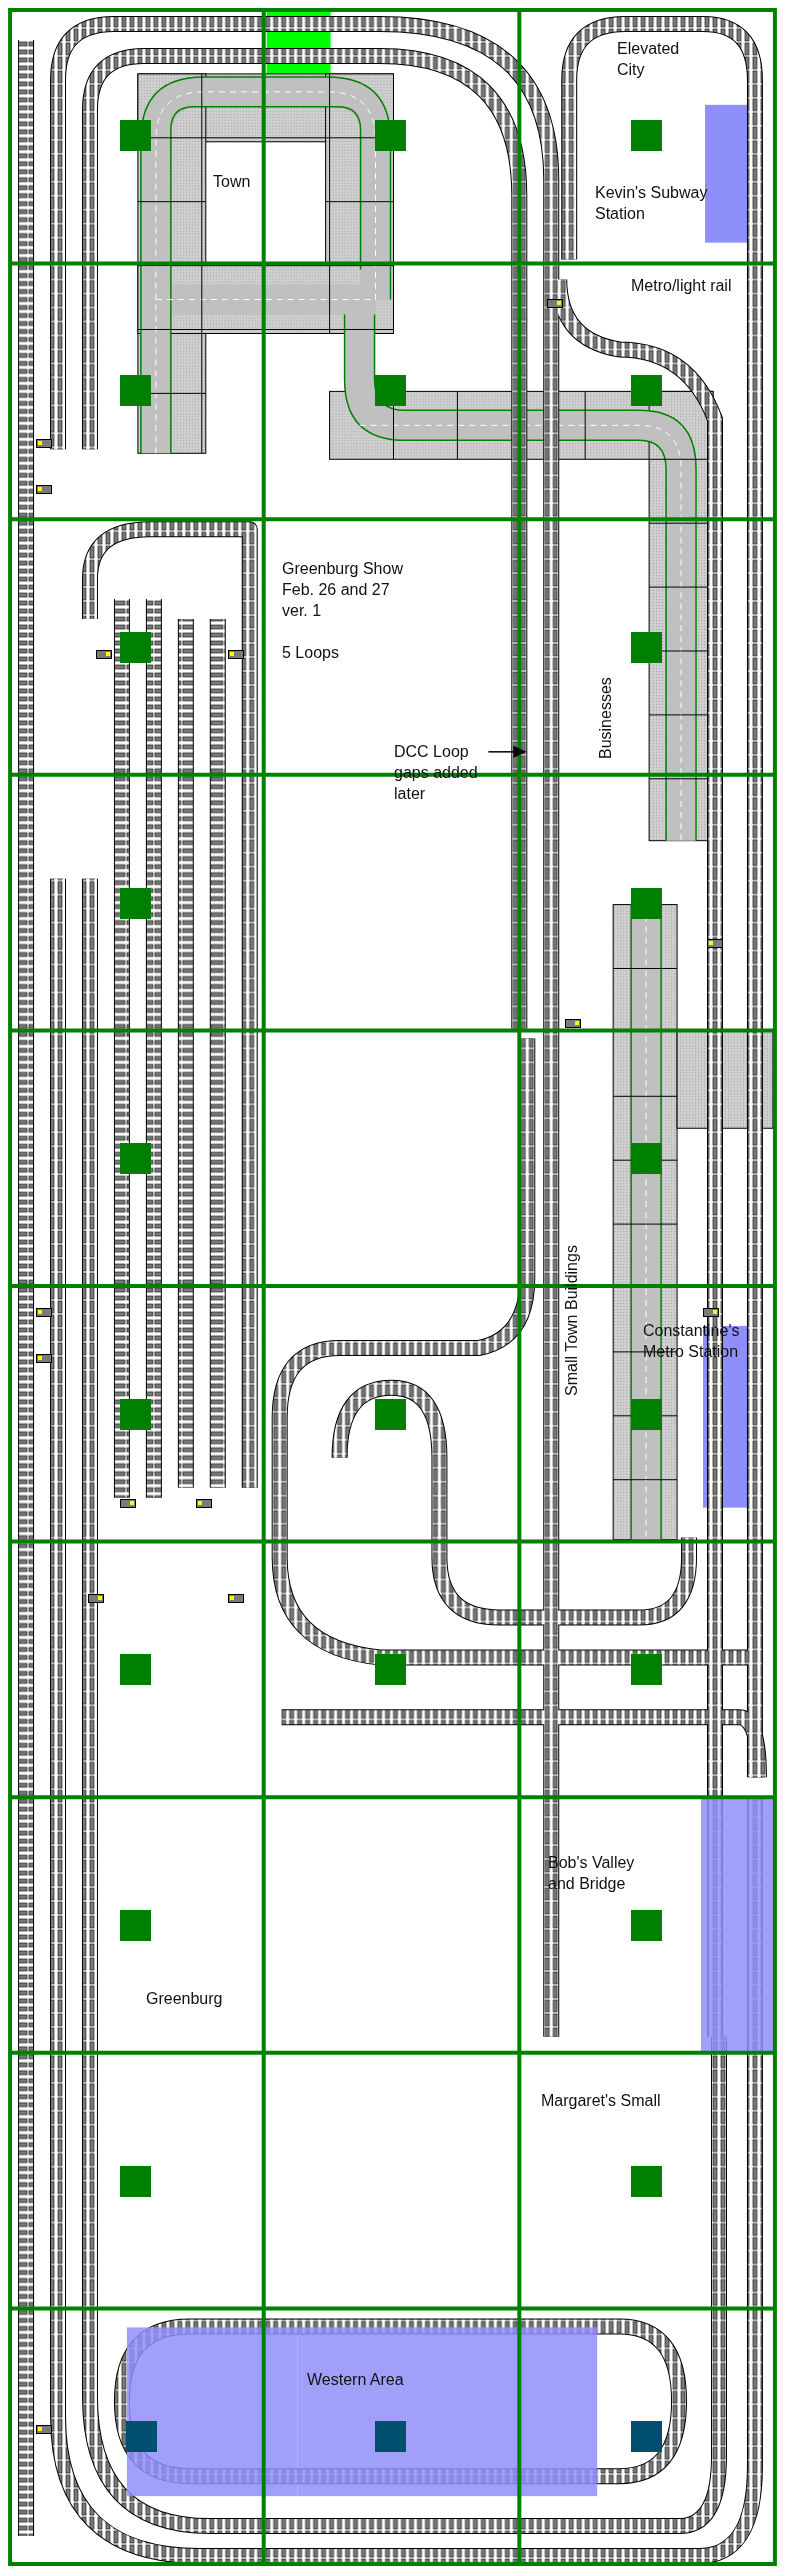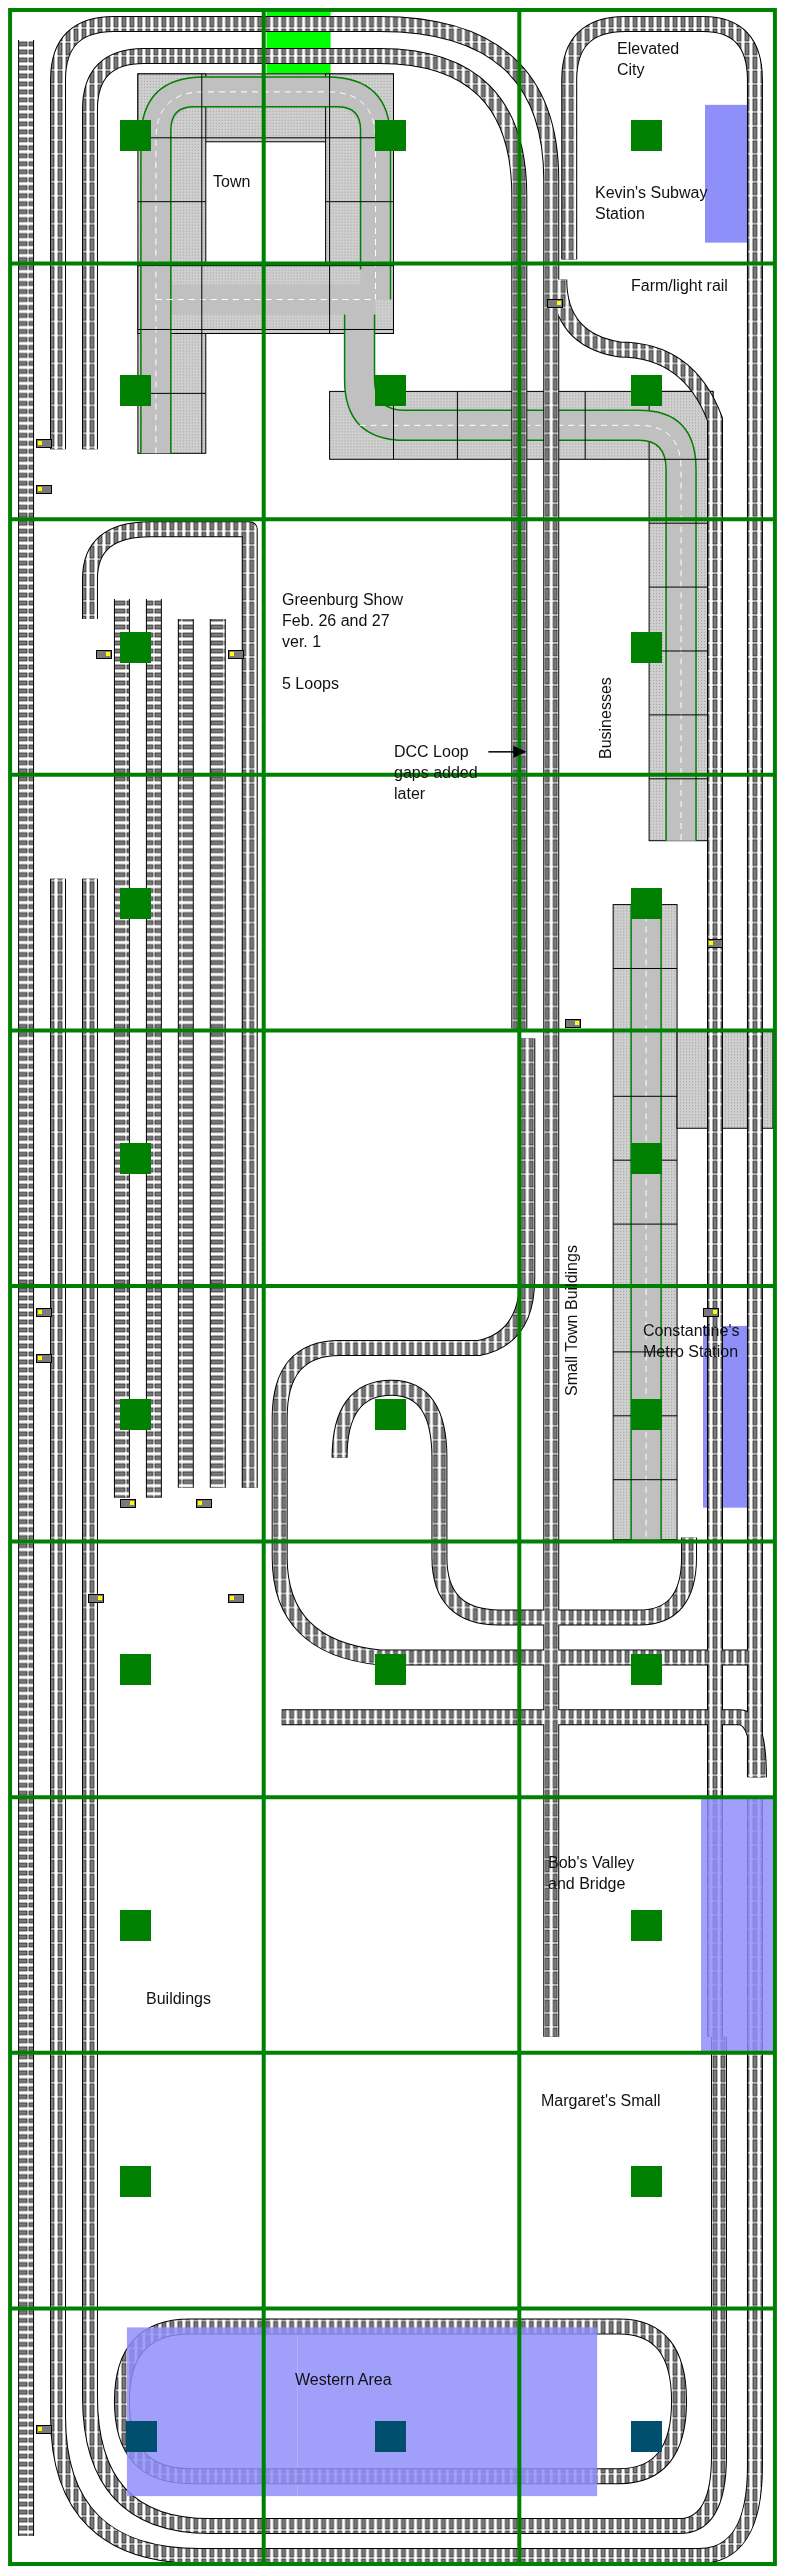--- a/index.html
+++ b/index.html
@@ -190,38 +190,38 @@
 <div class="signal l" style="left:196px;top:1499px"></div>
 <div class="signal r" style="left:88px;top:1594px"></div>
 <div class="signal l" style="left:228px;top:1594px"></div>
 <div class="signal l" style="left:36px;top:2425px"></div>
 
 <div class="label" style="left:213px;top:171px">Town</div>
 <div class="label" style="left:617px;top:38px">Elevated
 City</div>
 <div class="label" style="left:595px;top:182px">Kevin's Subway
 Station</div>
-<div class="label" style="left:631px;top:275px">Farm/light rail</div>
-
-<div style="position:absolute;left:282px;top:589px">
+<div class="label" style="left:631px;top:275px">Metro/light rail</div>
+
+<div style="position:absolute;left:282px;top:558px">
   <div class="label" style="position:static">Greenburg Show</div>
   <div class="label" style="position:static">Feb. 26 and 27</div>
   <div class="label" style="position:static">ver. 1</div>
   <div class="label" style="position:static;margin-top:21px">5 Loops</div>
 </div>
 
 <div class="label" style="left:394px;top:741px">DCC Loop
 gaps added
 later</div>
 
 <div class="label vert" style="left:595px;top:759px">Businesses</div>
 <div class="label vert" style="left:561px;top:1396px">Small Town Buildings</div>
 <div class="label" style="left:643px;top:1320px">Constantine's
 Metro Station</div>
 
 <div class="label" style="left:548px;top:1852px">Bob's Valley
 and Bridge</div>
-<div class="label" style="left:146px;top:1988px">Buildings</div>
+<div class="label" style="left:146px;top:1988px">Greenburg</div>
 <div class="label" style="left:541px;top:2090px">Margaret's Small</div>
-<div class="label" style="left:295px;top:2369px">Western Area</div>
+<div class="label" style="left:307px;top:2369px">Western Area</div>
 
 </div>
 
 
 </body></html>

